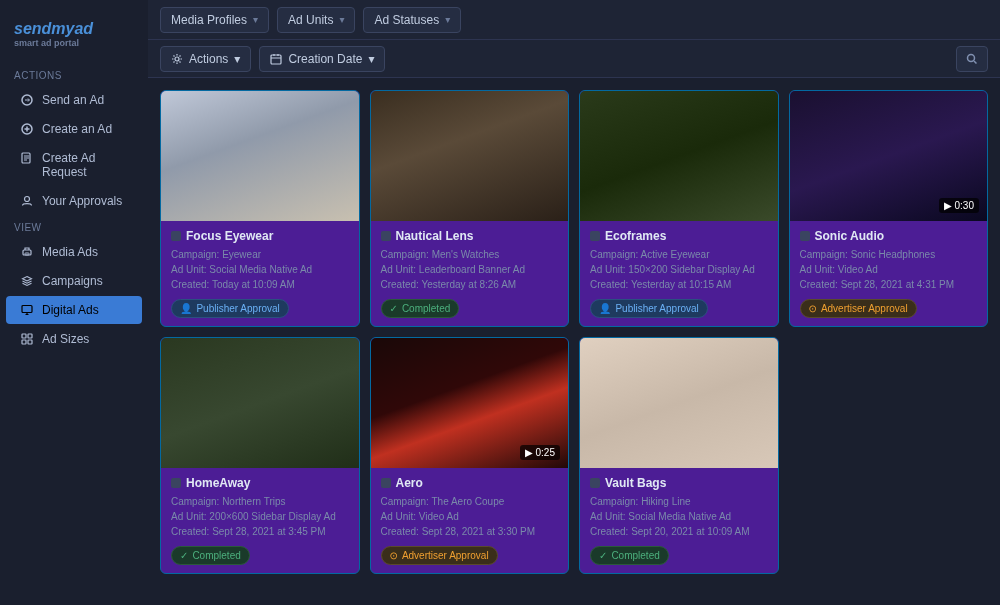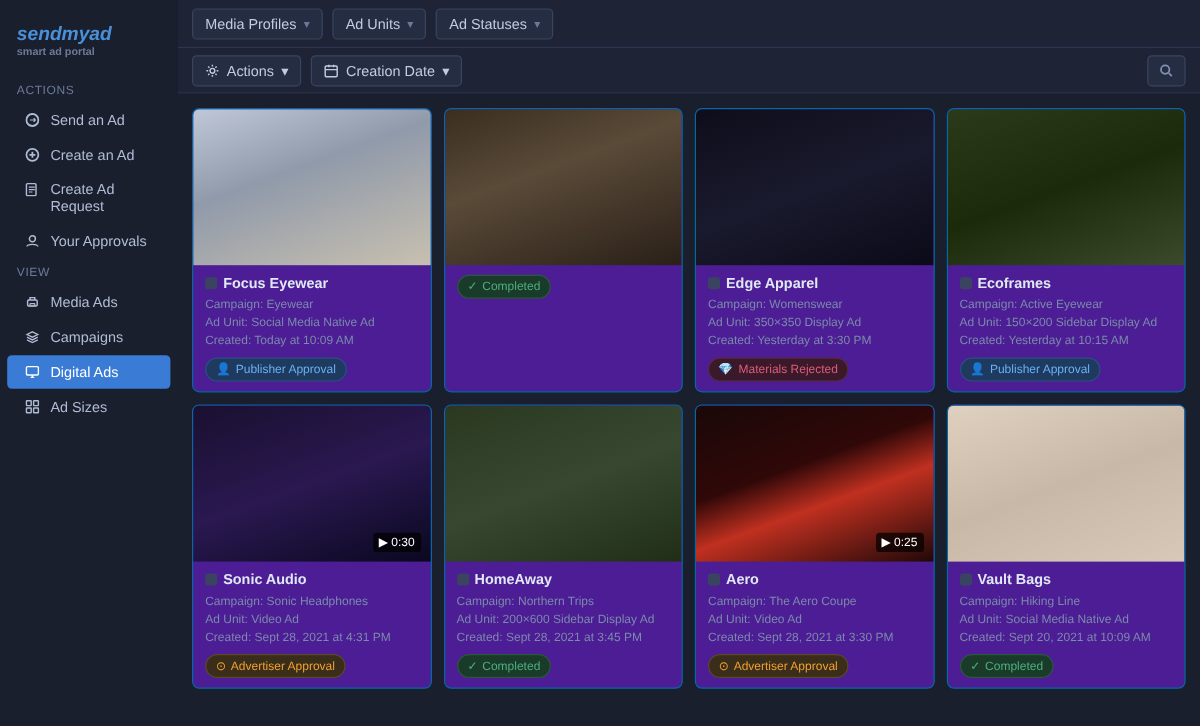--- a/index.html
+++ b/index.html
@@ -5,21 +5,21 @@
     * { box-sizing: border-box; margin: 0; padding: 0; }
     body { font-family: -apple-system, BlinkMacSystemFont, 'Segoe UI', sans-serif; background: #1a1f2e; color: #fff; width: 1000px; height: 605px; overflow: hidden; display: flex; }
 
     
     .sidebar { width: 148px; background: #1a1f2e; padding: 12px 0; flex-shrink: 0; }
     .logo-area { padding: 8px 14px 16px; }
     .logo-text { font-size: 16px; font-weight: 700; color: #4a90d9; font-style: italic; }
     .logo-sub { font-size: 9px; color: #6b7a99; font-weight: bold; }
     .sidebar-section-label { font-size: 10px; color: #6b7a99; padding: 6px 14px 4px; text-transform: uppercase; letter-spacing: 0.5px; }
     .sidebar-item { display: flex; align-items: flex-start; gap: 8px; padding: 7px 14px; font-size: 12px; color: #b0bcd4; cursor: pointer; border-radius: 4px; margin: 1px 6px; }
-    .sidebar-item.active { background: #3a7bd5; color: #ffffff; }
+    .sidebar-item.active { background: #3a7bd5; color: #000000; }
     .sidebar-icon { width: 14px; height: 14px; flex-shrink: 0; display: flex; align-items: center; justify-content: center; }
 
     
     .main { flex: 1; display: flex; flex-direction: column; overflow: hidden; }
 
     
     .topbar { background: #1e2435; border-bottom: 1px solid #2d3450; padding: 0 12px; display: flex; align-items: center; gap: 8px; height: 40px; flex-shrink: 0; }
     .dropdown-btn { background: #252d42; border: 1px solid #3a4460; color: #c0cce0; font-size: 12px; padding: 5px 10px; border-radius: 4px; cursor: pointer; display: flex; align-items: center; gap: 6px; white-space: nowrap; }
     .dropdown-btn .arrow { color: #6b7a99; font-size: 10px; }
 
@@ -203,47 +203,36 @@
         <span>👤</span>
         <span>Publisher Approval</span>
       </span>
     </div>
   </div>
         <div class="card">
     <div class="card-image" style="background: linear-gradient(160deg, #3a2e20 0%, #5a4a38 40%, #2a2018 100%);">
       
     </div>
     <div class="card-body">
+      <div class="card-title">
+        <div class="card-title-icon"></div>
+        <span>Nautical Lens</span>
+      </div>
+      <div class="card-meta">
+        Campaign: Men's Watches<br>
+        Ad Unit: Leaderboard Banner Ad<br>
+        Created: Yesterday at 8:26 AM
+      </div>
       <span class="card-badge badge-completed">
         <span>✓</span>
         <span>Completed</span>
       </span>
     </div>
   </div>
         <div class="card">
-    <div class="card-image" style="background: linear-gradient(160deg, #0d0d1a 0%, #1a1a2e 50%, #0a0a18 100%);">
-      
-    </div>
-    <div class="card-body">
-      <div class="card-title">
-        <div class="card-title-icon"></div>
-        <span>Edge Apparel</span>
-      </div>
-      <div class="card-meta">
-        Campaign: Womenswear<br>
-        Ad Unit: 350×350 Display Ad<br>
-        Created: Yesterday at 3:30 PM
-      </div>
-      <span class="card-badge badge-rejected">
-        <span>💎</span>
-        <span>Materials Rejected</span>
-      </span>
-    </div>
-  </div>
-        <div class="card">
     <div class="card-image" style="background: linear-gradient(160deg, #2a3a1a 0%, #1a2a0a 50%, #3a4a2a 100%);">
       
     </div>
     <div class="card-body">
       <div class="card-title">
         <div class="card-title-icon"></div>
         <span>Ecoframes</span>
       </div>
       <div class="card-meta">
         Campaign: Active Eyewear<br>

